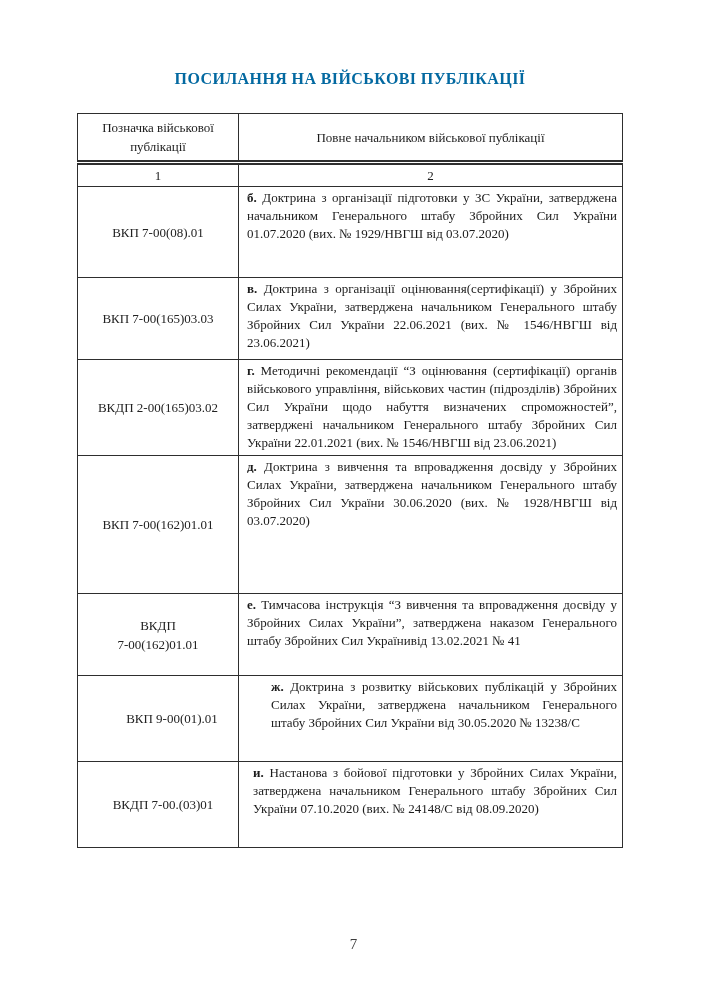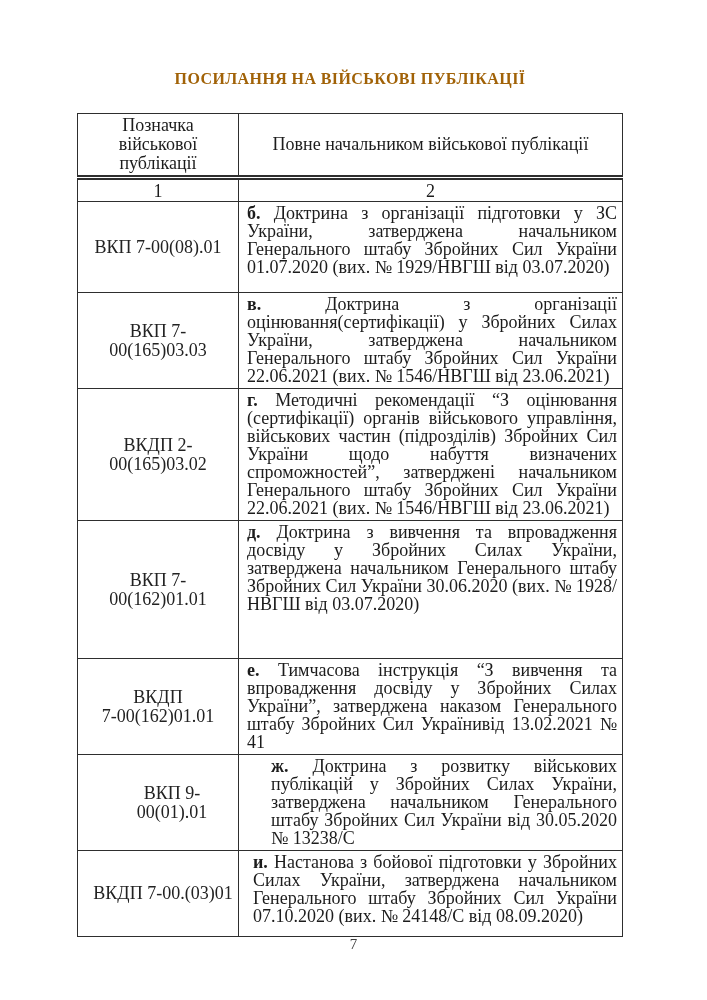--- a/index.html
+++ b/index.html
@@ -23,29 +23,29 @@
     width: 546px;
   }
 
   .doc-title {
     margin-top: 69px;
     text-align: center;
     font-size: 16px;
     font-weight: bold;
     letter-spacing: 0.4px;
     line-height: 19px;
-    color: #a16207;
+    color: #0369a1;
   }
 
   table.pub-table {
     margin-top: 25px;
     width: 100%;
     border-collapse: collapse;
     table-layout: fixed;
-    font-size: 18px;
+    font-size: 13px;
   }
 
   .pub-table col.c1 { width: 161px; }
 
   .pub-table th, .pub-table td {
     border: 1.5px solid #2e2e2e;
     vertical-align: middle;
   }
 
   
@@ -137,21 +137,21 @@
     <td class="desc-cell"><b>б.</b> <span>Доктрина з організації підготовки у ЗС України, затверджена начальником Генерального штабу Збройних Сил України 01.07.2020 (вих. № 1929/НВГШ від 03.07.2020)</span></td>
   </tr>
 
   <tr>
     <td class="code-cell">ВКП 7-00(165)03.03</td>
     <td class="desc-cell"><b>в.</b> <span>Доктрина з організації оцінювання(сертифікації) у Збройних Силах України, затверджена начальником Генерального штабу Збройних Сил України 22.06.2021 (вих. № 1546/НВГШ від 23.06.2021)</span></td>
   </tr>
 
   <tr>
     <td class="code-cell">ВКДП 2-00(165)03.02</td>
-    <td class="desc-cell"><b>г.</b> <span>Методичні рекомендації “З оцінювання (сертифікації) органів військового управління, військових частин (підрозділів) Збройних Сил України щодо набуття визначених спроможностей”, затверджені начальником Генерального штабу Збройних Сил України 22.06.2021 (вих. № 1546/НВГШ від 23.06.2021)</span></td>
+    <td class="desc-cell"><b>г.</b> <span>Методичні рекомендації “З оцінювання (сертифікації) органів військового управління, військових частин (підрозділів) Збройних Сил України щодо набуття визначених спроможностей”, затверджені начальником Генерального штабу Збройних Сил України 22.01.2021 (вих. № 1546/НВГШ від 23.06.2021)</span></td>
   </tr>
 
   <tr>
     <td class="code-cell">ВКП 7-00(162)01.01</td>
     <td class="desc-cell"><b>д.</b> <span>Доктрина з вивчення та впровадження досвіду у Збройних Силах України, затверджена начальником Генерального штабу Збройних Сил України 30.06.2020 (вих. № 1928/НВГШ від 03.07.2020)</span></td>
   </tr>
 
   <tr>
     <td class="code-cell">ВКДП
 7-00(162)01.01</td>

